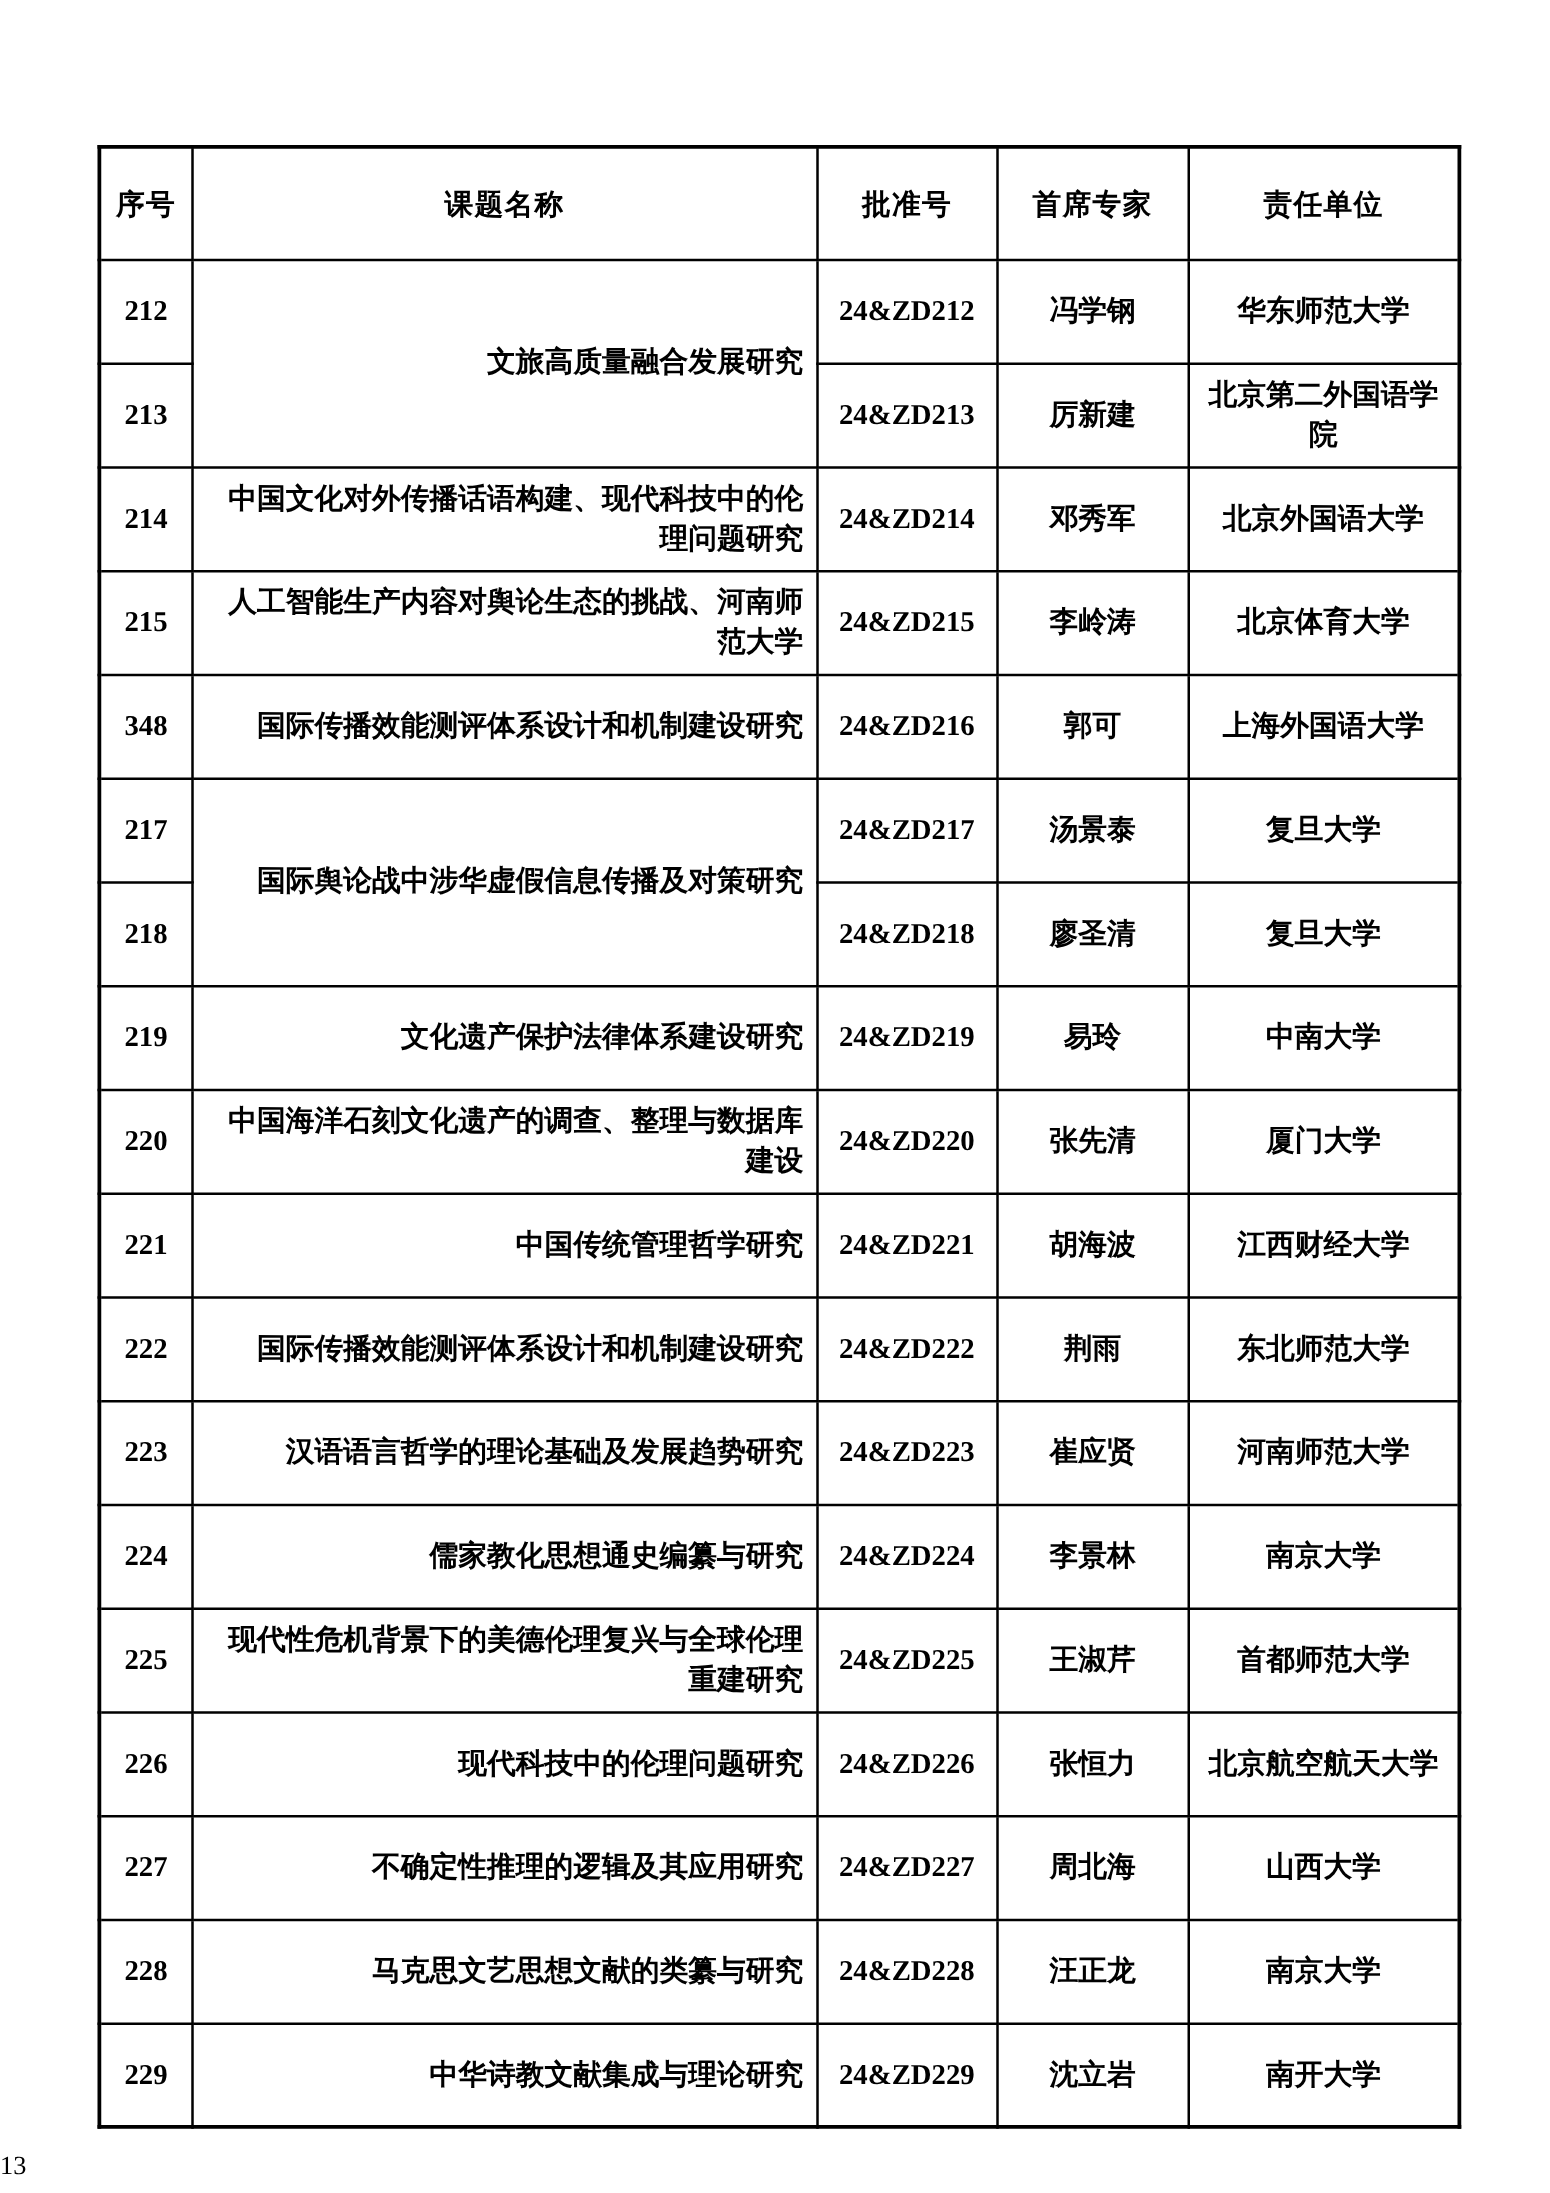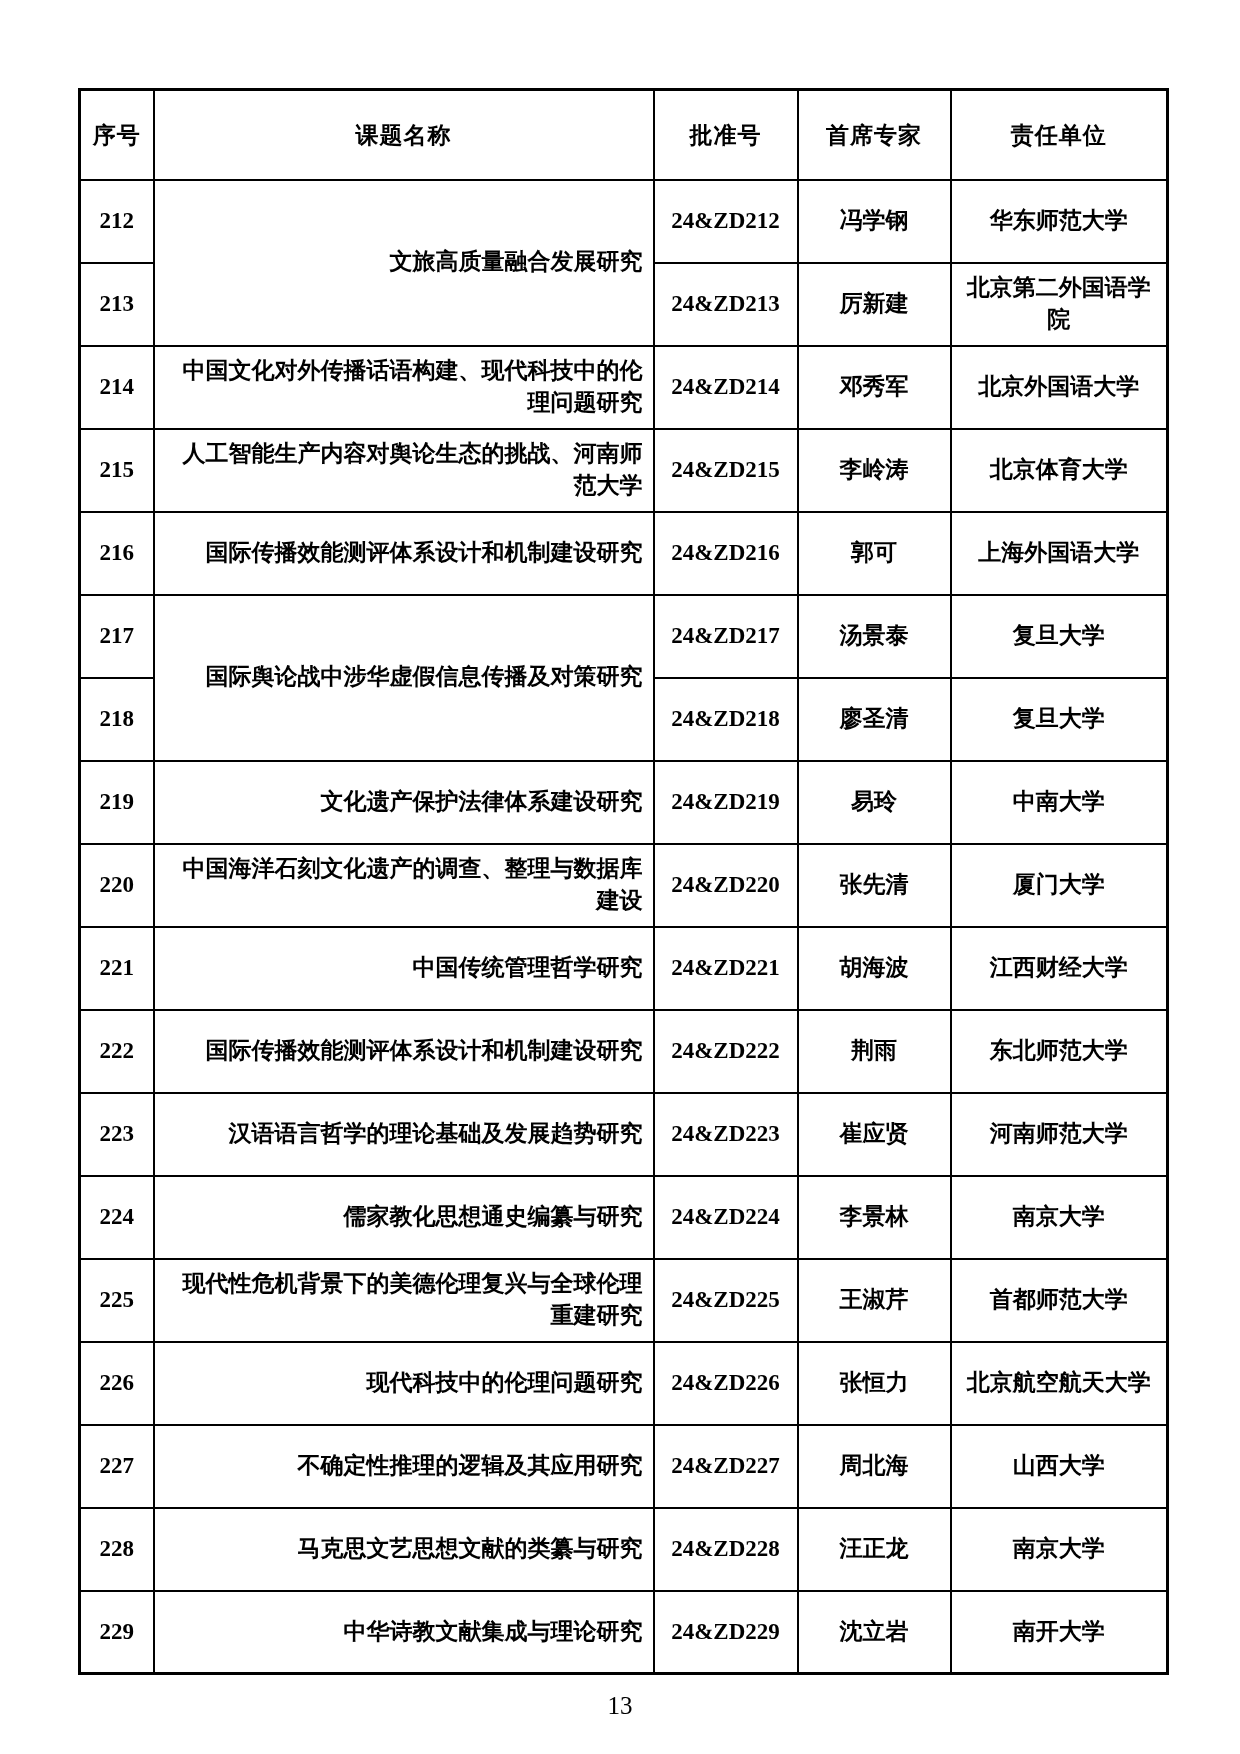--- a/index.html
+++ b/index.html
@@ -8,20 +8,21 @@
     width: 1240px;
     height: 1754px;
     position: relative;
     font-family: "Liberation Serif", "DejaVu Serif", serif;
     color: #000000;
   }
   .page {
     position: absolute;
     inset: 0;
     background: #ffffff;
+    margin-top: 28px;
   }
   table.doc-table {
     position: absolute;
     left: 78px;
     top: 88px;
     width: 1088px;
     border-collapse: collapse;
     table-layout: fixed;
     border: 3px solid #000000;
   }
@@ -47,22 +48,21 @@
   }
   td.c-title {
     text-align: right;
     padding: 4px 10px;
   }
   .page-number {
     position: absolute;
     top: 1692px;
     left: 0;
     width: 100%;
-    text-align: center;
-    font-size: 25px;
+    font-size: 21px;
   }
 </style>
 </head>
 <body>
 
 <div class="page">
 
   <table class="doc-table">
     <colgroup>
       <col style="width:74px">
@@ -102,21 +102,21 @@
         <td class="c-org">北京外国语大学</td>
       </tr>
       <tr>
         <td class="c-no">215</td>
         <td class="c-title">人工智能生产内容对舆论生态的挑战、河南师范大学</td>
         <td class="c-code">24&amp;ZD215</td>
         <td class="c-expert">李岭涛</td>
         <td class="c-org">北京体育大学</td>
       </tr>
       <tr>
-        <td class="c-no">216</td>
+        <td class="c-no">348</td>
         <td class="c-title">国际传播效能测评体系设计和机制建设研究</td>
         <td class="c-code">24&amp;ZD216</td>
         <td class="c-expert">郭可</td>
         <td class="c-org">上海外国语大学</td>
       </tr>
       <tr>
         <td class="c-no">217</td>
         <td class="c-title" rowspan="2">国际舆论战中涉华虚假信息传播及对策研究</td>
         <td class="c-code">24&amp;ZD217</td>
         <td class="c-expert">汤景泰</td>

